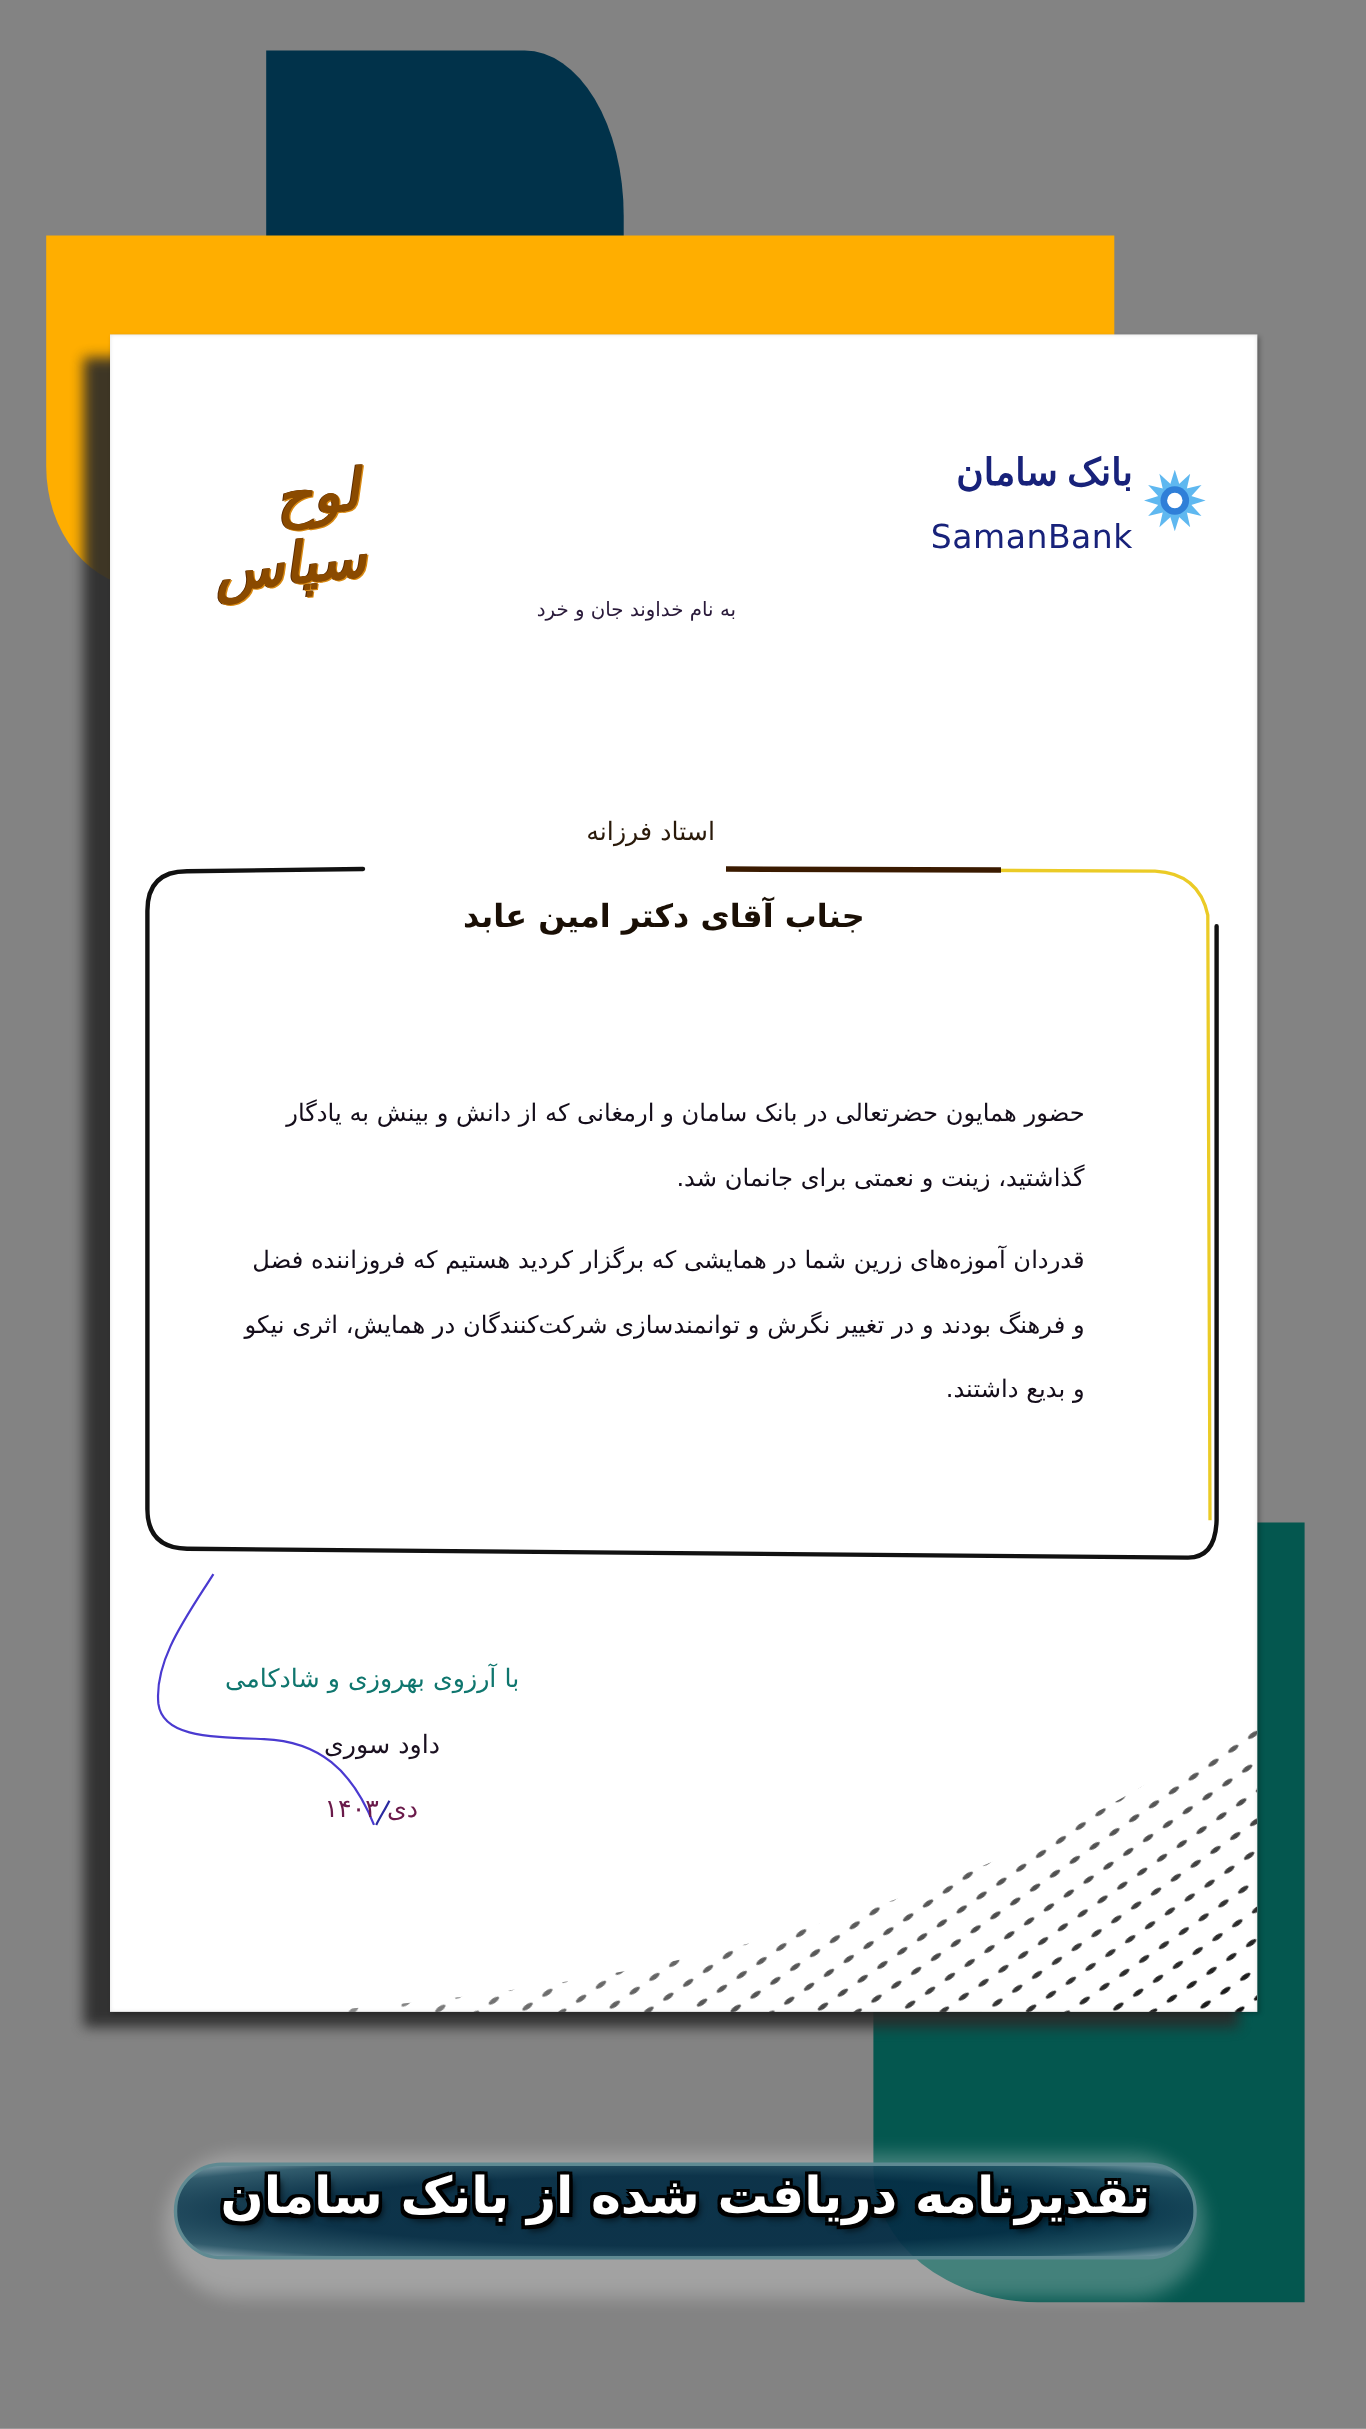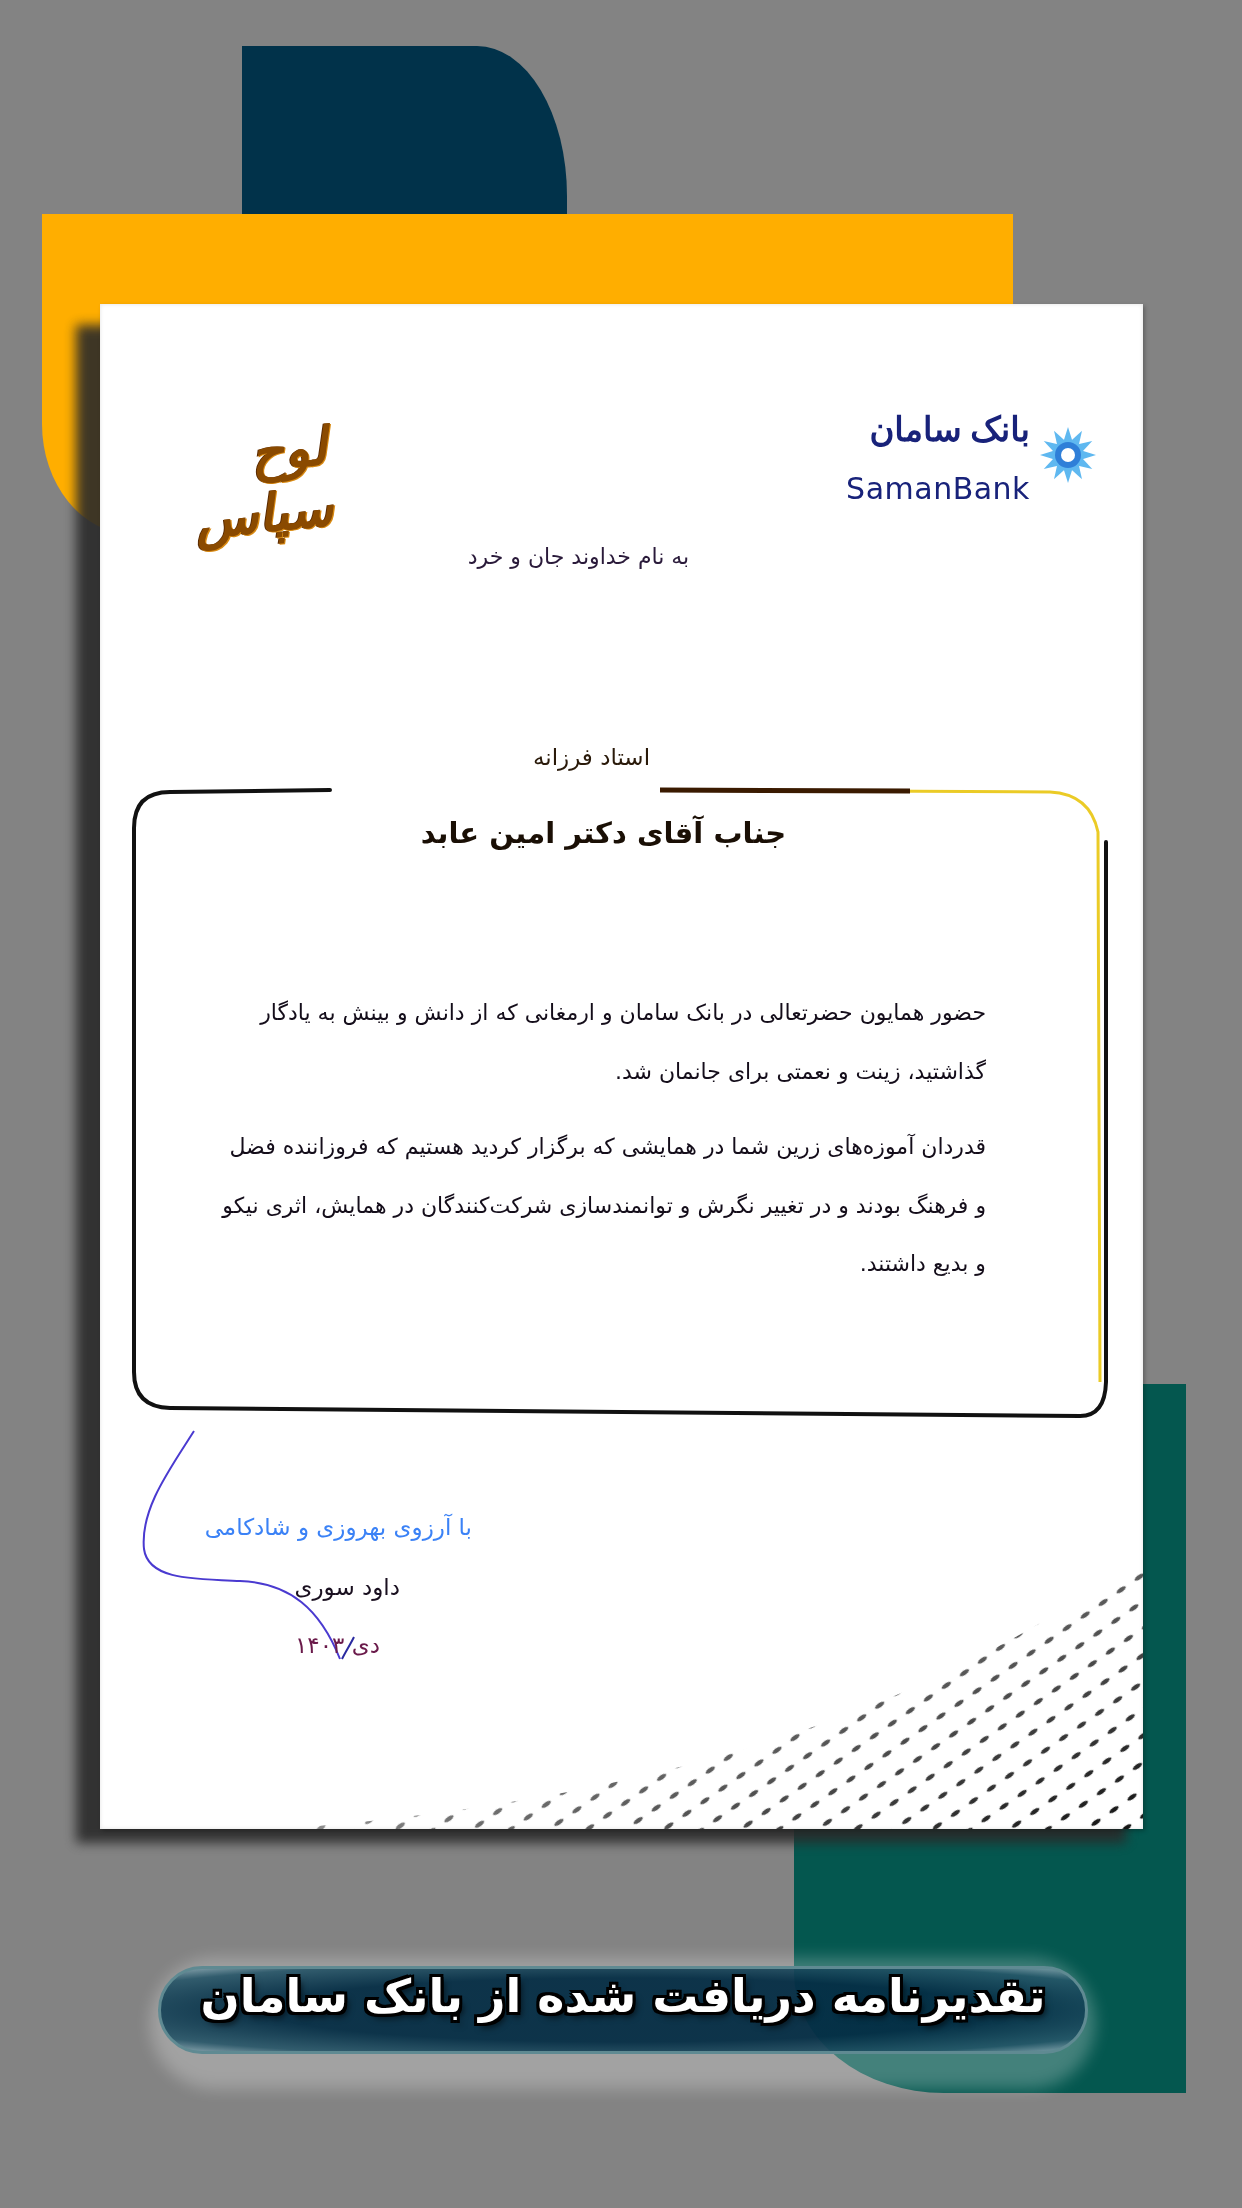--- a/index.html
+++ b/index.html
@@ -63,21 +63,21 @@
       position: absolute; left: 20px; top: 20px;
       font-family: "DejaVu Serif", serif;
       font-size: 52px; font-style: italic; font-weight: bold;
       color: #8a4a00;
       text-shadow: 1px 1px 0 #d98a12, -1px 0 0 #5a2a00;
       transform: rotate(-6deg);
       direction: rtl;
     }
     .invocation {
       position: absolute; top: 240px; left: 0; right: 0;
-      text-align: center; font-size: 22px; color: #2a1a3a;
+      text-align: center; font-size: 18px; color: #2a1a3a;
       padding-right: 86px;
     }
     .title {
       position: absolute; top: 440px; left: 0; right: 0;
       text-align: center; font-size: 23px; color: #2a1a0a;
       padding-right: 60px;
     }
     .frame {
       position: absolute; left: 30px; top: 478px; width: 982px; height: 650px;
     }
@@ -87,21 +87,21 @@
       padding-right: 36px;
     }
     .body-text {
       position: absolute; top: 663px; right: 140px; width: 800px;
       font-size: 22px; line-height: 58.5px; color: #140d1a;
       text-align: right;
     }
     .body-text p { margin: 17px; }
     .closing {
       position: absolute; top: 1210px; left: 72px; width: 300px;
-      font-size: 23px; color: #3b82f6; text-align: right;
+      font-size: 23px; color: #0f766e; text-align: right;
     }
     .signer {
       position: absolute; top: 1270px; left: 160px; width: 140px;
       font-size: 23px; color: #1a1020; text-align: right;
     }
     .date {
       position: absolute; top: 1328px; left: 160px; width: 120px;
       font-size: 23px; color: #6a1a4a; text-align: right;
     }
     .signature { position: absolute; left: 30px; top: 1125px; width: 260px; height: 260px; }

